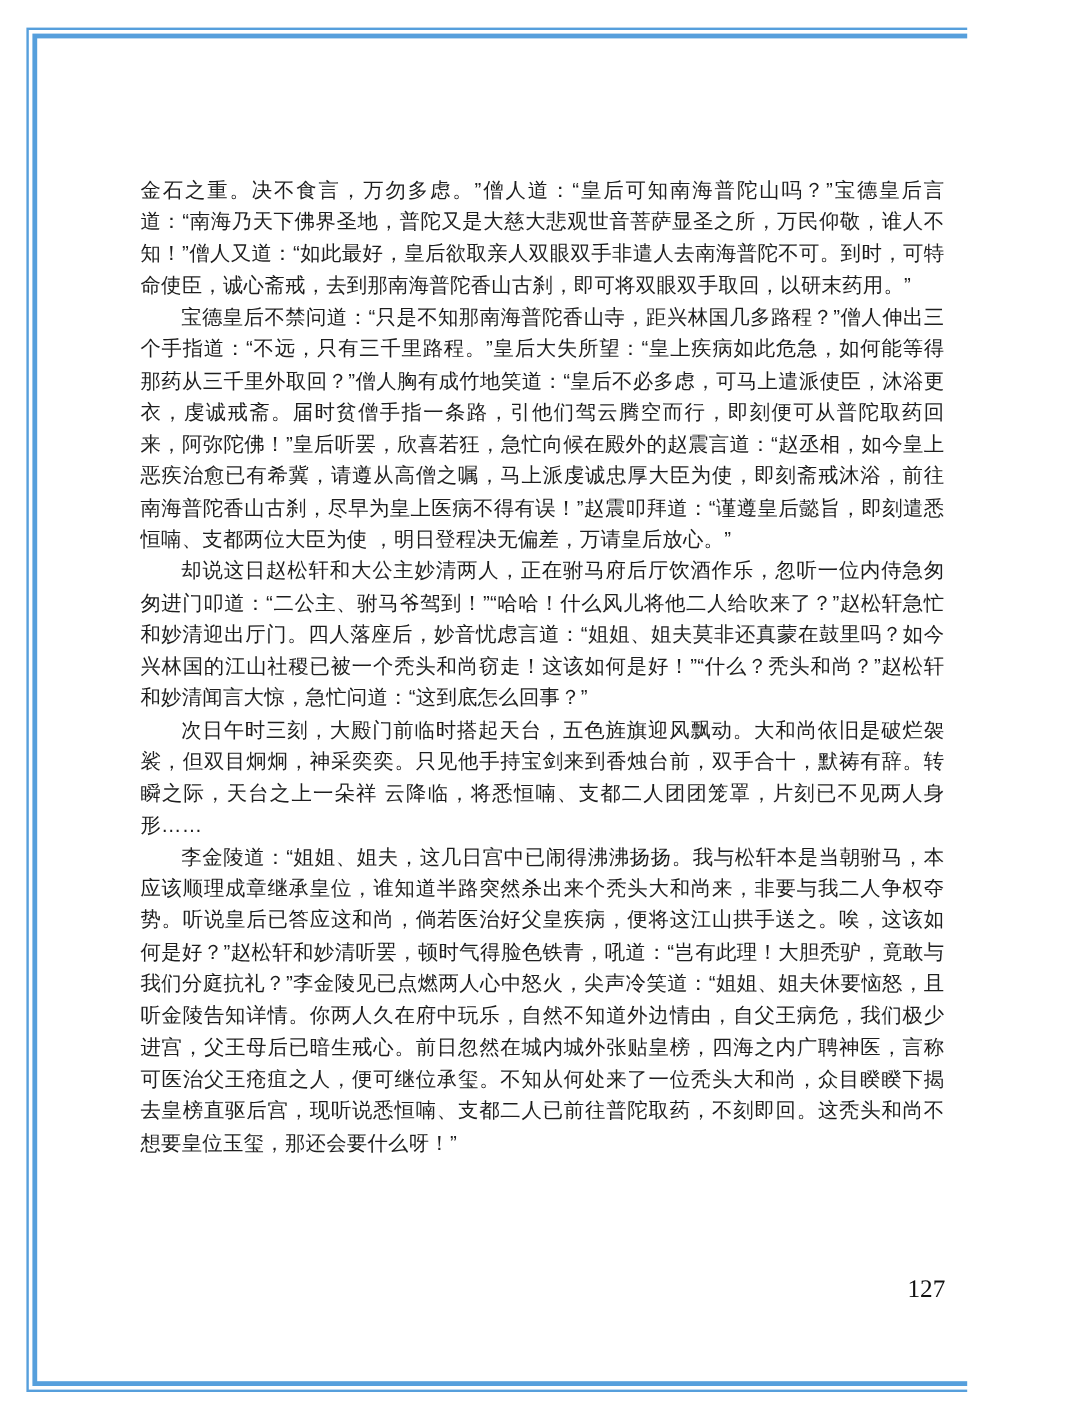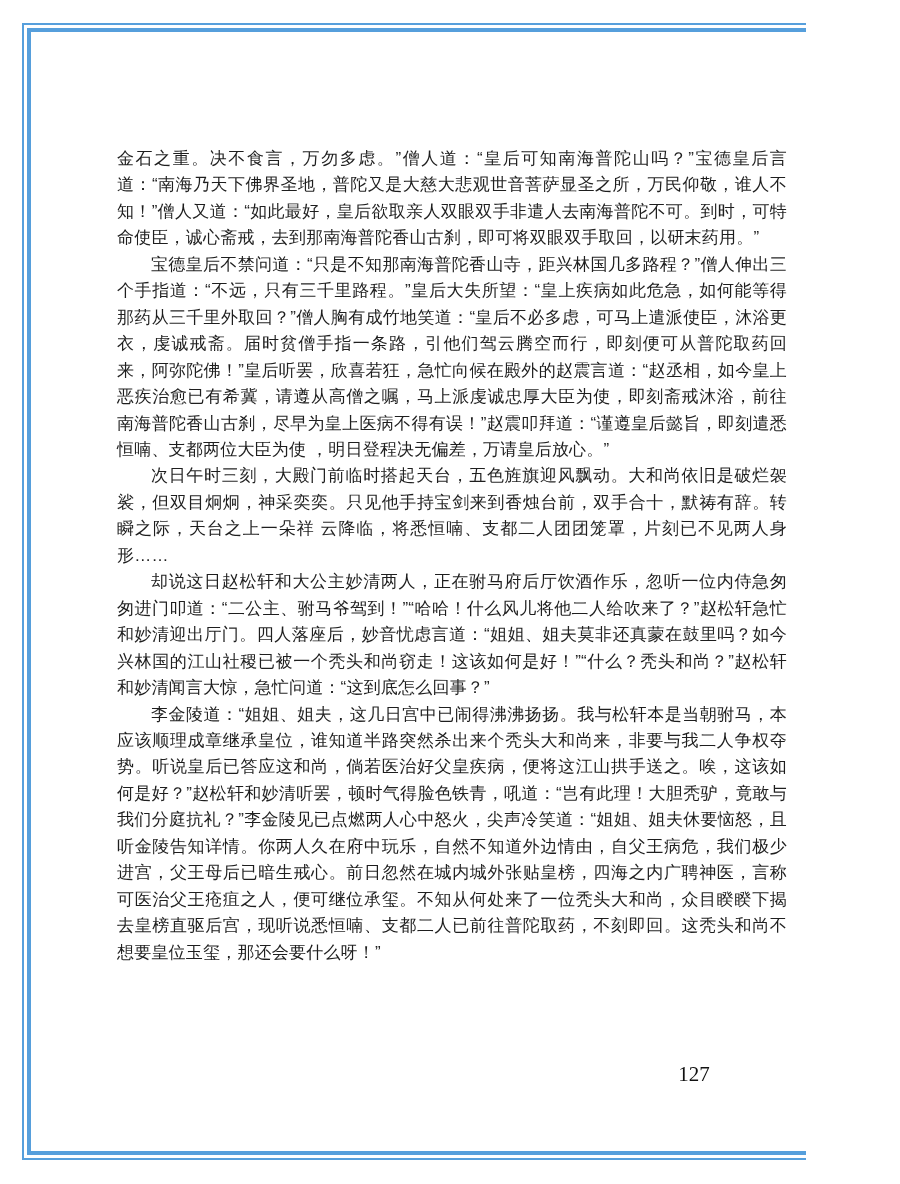--- a/index.html
+++ b/index.html
@@ -51,41 +51,41 @@
   .text-block p {
     margin: 0;
     padding: 0;
     text-indent: 2em;
   }
   .text-block p.no-indent {
     text-indent: 0;
   }
   .page-number {
     position: absolute;
-    left: 654px;
+    left: 732px;
     top: 1062px;
     width: 80px;
     text-align: center;
     font-family: "Liberation Serif", serif;
     font-size: 21px;
     color: #111111;
   }
 </style>
 </head>
 <body>
 
 <div class="page">
 
   <div class="frame-outer">
     <div class="frame-inner"></div>
   </div>
 
   <div class="text-block">
     <p class="no-indent">金石之重。决不食言，万勿多虑。”僧人道：“皇后可知南海普陀山吗？”宝德皇后言道：“南海乃天下佛界圣地，普陀又是大慈大悲观世音菩萨显圣之所，万民仰敬，谁人不知！”僧人又道：“如此最好，皇后欲取亲人双眼双手非遣人去南海普陀不可。到时，可特命使臣，诚心斋戒，去到那南海普陀香山古刹，即可将双眼双手取回，以研末药用。”</p>
     <p>宝德皇后不禁问道：“只是不知那南海普陀香山寺，距兴林国几多路程？”僧人伸出三个手指道：“不远，只有三千里路程。”皇后大失所望：“皇上疾病如此危急，如何能等得那药从三千里外取回？”僧人胸有成竹地笑道：“皇后不必多虑，可马上遣派使臣，沐浴更衣，虔诚戒斋。届时贫僧手指一条路，引他们驾云腾空而行，即刻便可从普陀取药回来，阿弥陀佛！”皇后听罢，欣喜若狂，急忙向候在殿外的赵震言道：“赵丞相，如今皇上恶疾治愈已有希冀，请遵从高僧之嘱，马上派虔诚忠厚大臣为使，即刻斋戒沐浴，前往南海普陀香山古刹，尽早为皇上医病不得有误！”赵震叩拜道：“谨遵皇后懿旨，即刻遣悉恒喃、支都两位大臣为使 ，明日登程决无偏差，万请皇后放心。”</p>
+    <p>却说这日赵松轩和大公主妙清两人，正在驸马府后厅饮酒作乐，忽听一位内侍急匆匆进门叩道：“二公主、驸马爷驾到！”“哈哈！什么风儿将他二人给吹来了？”赵松轩急忙和妙清迎出厅门。四人落座后，妙音忧虑言道：“姐姐、姐夫莫非还真蒙在鼓里吗？如今兴林国的江山社稷已被一个秃头和尚窃走！这该如何是好！”“什么？秃头和尚？”赵松轩和妙清闻言大惊，急忙问道：“这到底怎么回事？”</p>
     <p>次日午时三刻，大殿门前临时搭起天台，五色旌旗迎风飘动。大和尚依旧是破烂袈裟，但双目炯炯，神采奕奕。只见他手持宝剑来到香烛台前，双手合十，默祷有辞。转瞬之际，天台之上一朵祥 云降临，将悉恒喃、支都二人团团笼罩，片刻已不见两人身形……</p>
-    <p>却说这日赵松轩和大公主妙清两人，正在驸马府后厅饮酒作乐，忽听一位内侍急匆匆进门叩道：“二公主、驸马爷驾到！”“哈哈！什么风儿将他二人给吹来了？”赵松轩急忙和妙清迎出厅门。四人落座后，妙音忧虑言道：“姐姐、姐夫莫非还真蒙在鼓里吗？如今兴林国的江山社稷已被一个秃头和尚窃走！这该如何是好！”“什么？秃头和尚？”赵松轩和妙清闻言大惊，急忙问道：“这到底怎么回事？”</p>
     <p>李金陵道：“姐姐、姐夫，这几日宫中已闹得沸沸扬扬。我与松轩本是当朝驸马，本应该顺理成章继承皇位，谁知道半路突然杀出来个秃头大和尚来，非要与我二人争权夺势。听说皇后已答应这和尚，倘若医治好父皇疾病，便将这江山拱手送之。唉，这该如何是好？”赵松轩和妙清听罢，顿时气得脸色铁青，吼道：“岂有此理！大胆秃驴，竟敢与我们分庭抗礼？”李金陵见已点燃两人心中怒火，尖声冷笑道：“姐姐、姐夫休要恼怒，且听金陵告知详情。你两人久在府中玩乐，自然不知道外边情由，自父王病危，我们极少进宫，父王母后已暗生戒心。前日忽然在城内城外张贴皇榜，四海之内广聘神医，言称可医治父王疮疽之人，便可继位承玺。不知从何处来了一位秃头大和尚，众目睽睽下揭去皇榜直驱后宫，现听说悉恒喃、支都二人已前往普陀取药，不刻即回。这秃头和尚不想要皇位玉玺，那还会要什么呀！”</p>
   </div>
 
   <div class="page-number">127</div>
 
 </div>
 
 </body></html>

